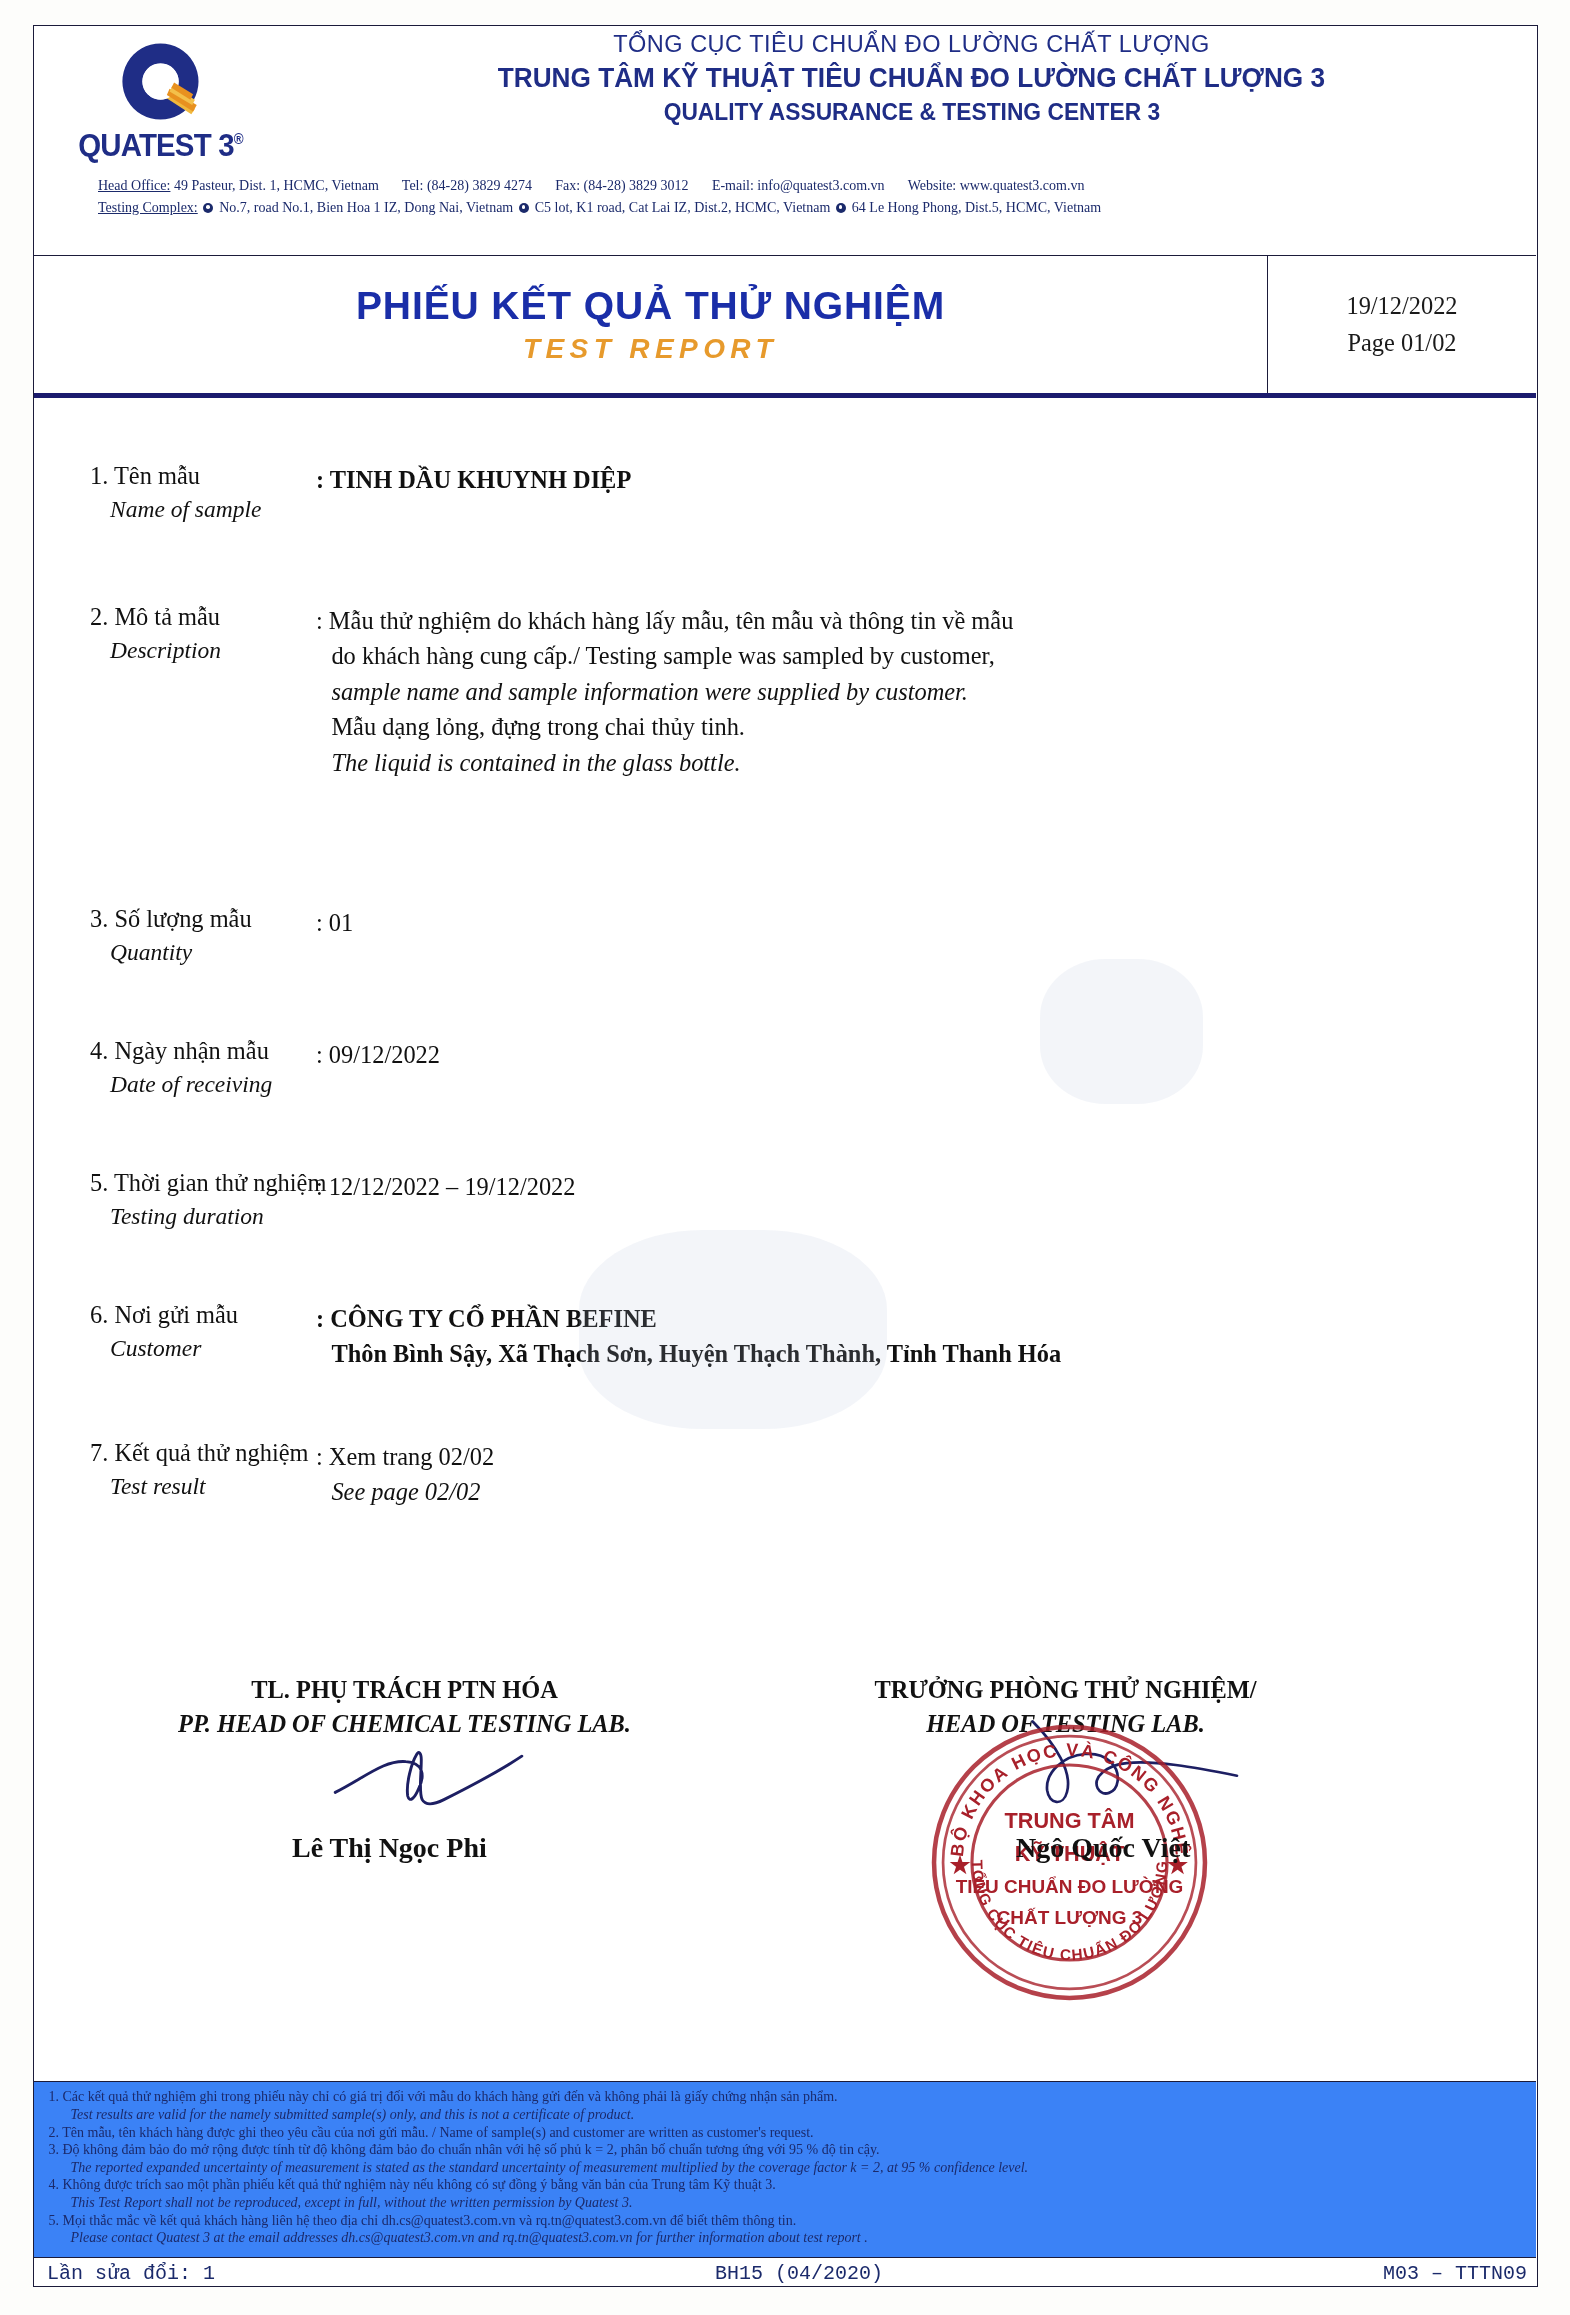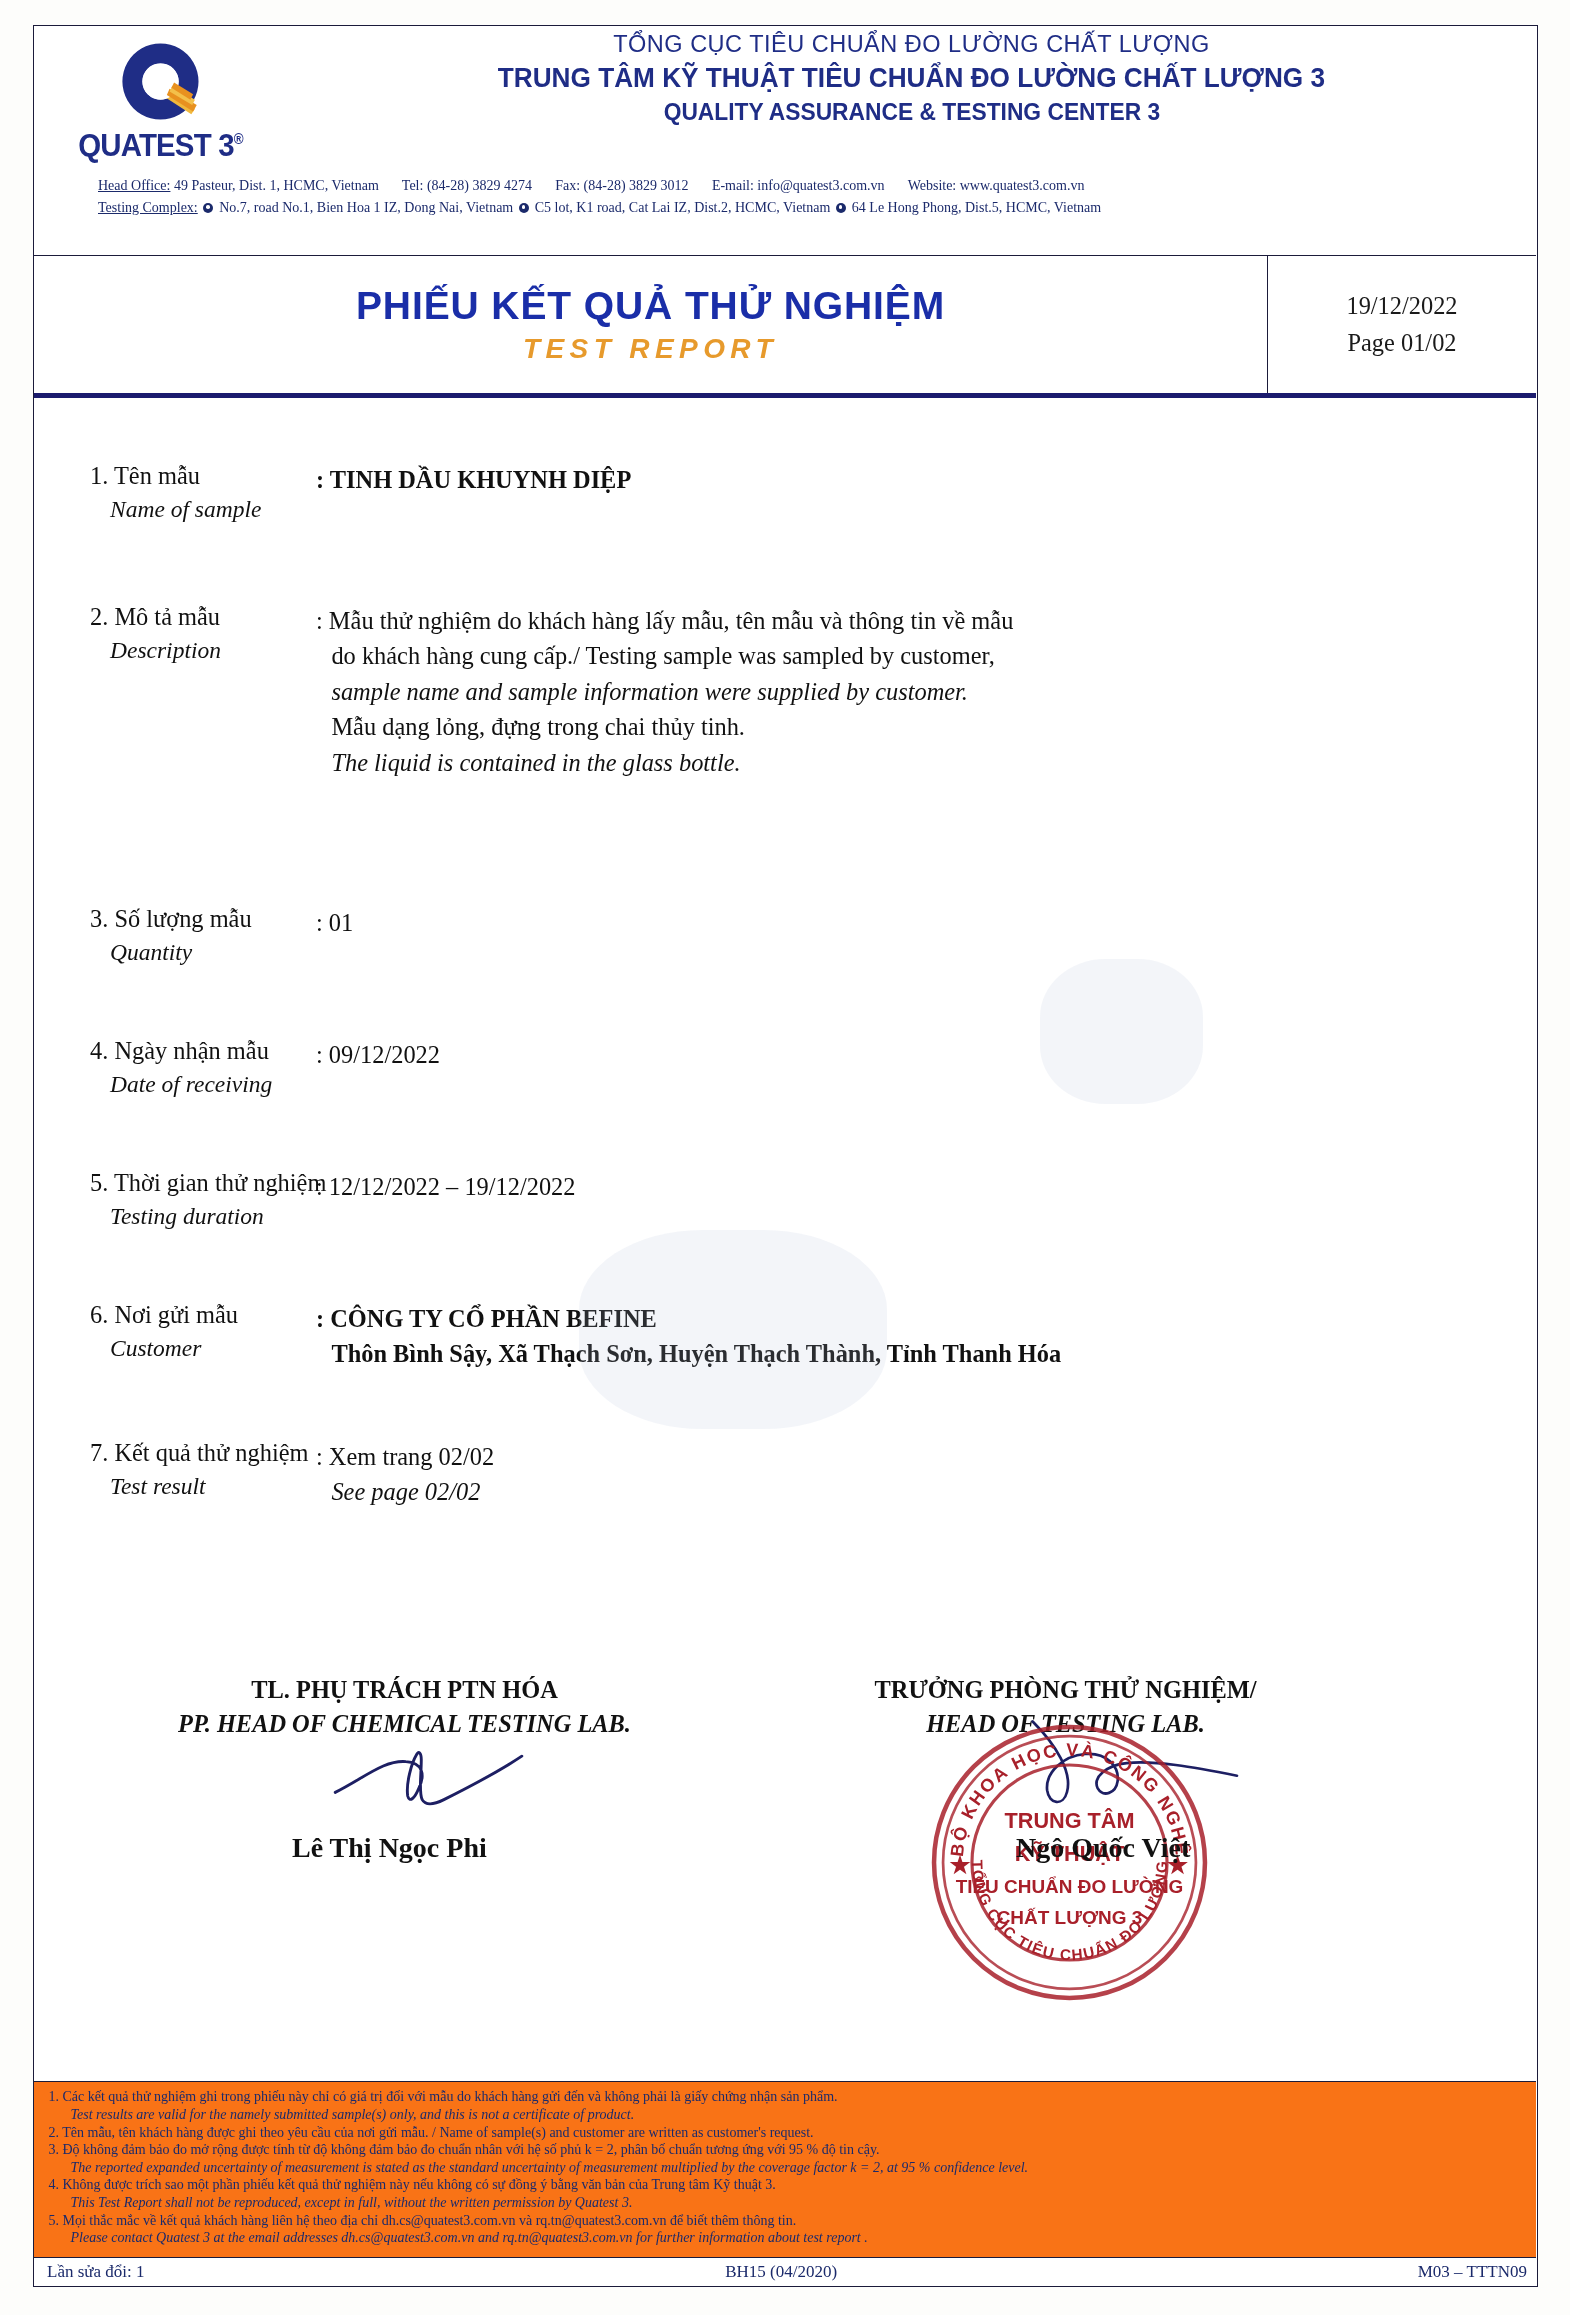--- a/index.html
+++ b/index.html
@@ -326,21 +326,21 @@
   .notes-box {
     position: absolute;
     left: 34px;
     top: 2081px;
     width: 1502px;
     height: 177px;
     box-sizing: border-box;
     border-top: 1.8px solid #1b1b3a;
     border-bottom: 1.8px solid #1b1b3a;
     padding: 6.3px 14.5px 3.6px 14.5px;
-    background: #f97316;
+    background: #3b82f6;
   }
   .note {
     font-family: "Liberation Serif", serif;
     font-size: 14px;
     color: #1b2a6b;
     line-height: 1.26;
     white-space: nowrap;
   }
   .note.en {
     font-style: italic;
@@ -351,22 +351,22 @@
     position: absolute;
     left: 47px;
     top: 2262px;
     width: 1480px;
     display: flex;
     flex-direction: row;
     justify-content: space-between;
     align-items: center;
   }
   .bb {
-    font-family: Liberation Serif, serif;
-    font-size: 17px;
+    font-family: Liberation Mono, monospace;
+    font-size: 20px;
     color: #1b2a6b;
     white-space: nowrap;
   }
 
   .smudge {
     position: absolute;
     background: rgba(180,195,215,0.16);
     border-radius: 40%;
     pointer-events: none;
   }

